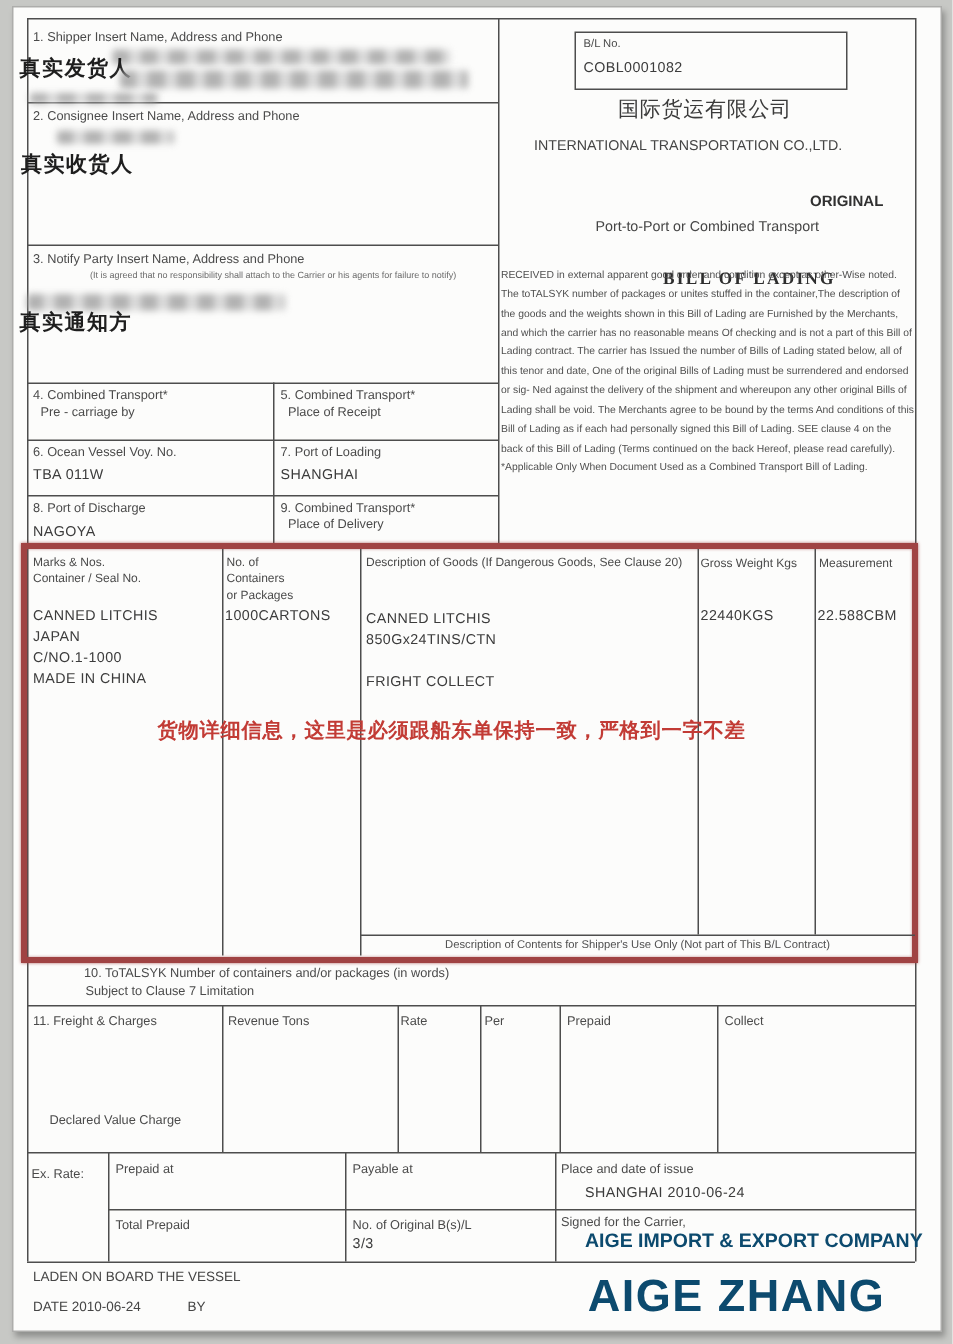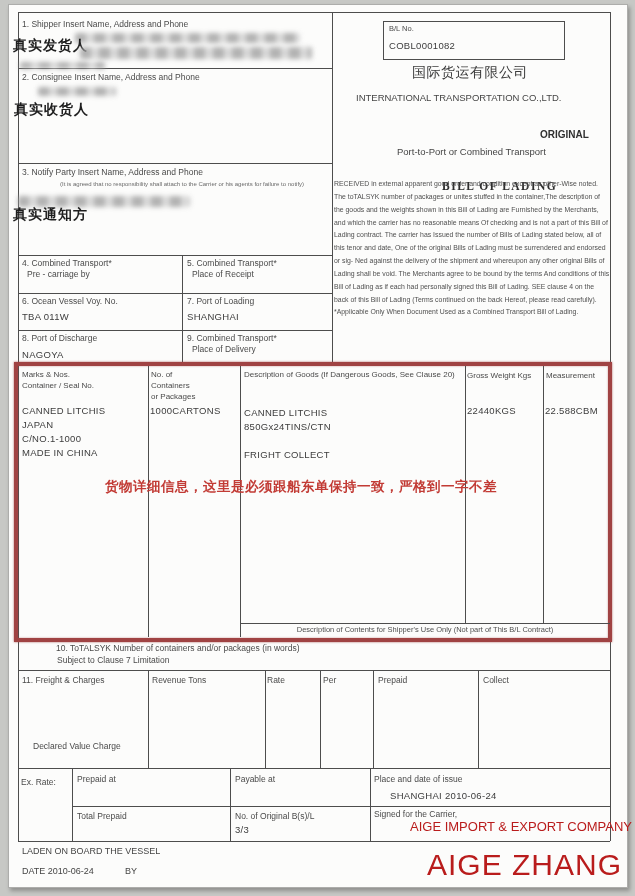--- a/index.html
+++ b/index.html
@@ -24,21 +24,21 @@
   .redact{
     position:absolute;border-radius:2px;opacity:.8;
     background:repeating-linear-gradient(90deg,#9f9f9f 0 11px,#d2d2d2 11px 19px);
     filter:blur(2.6px);
   }
   .redbox{
     position:absolute;left:14px;top:362px;width:598px;height:280px;
     box-sizing:border-box;border:4px solid #a04343;
     box-shadow:0 0 2px rgba(160,67,67,.8), inset 0 0 2px rgba(160,67,67,.6);
   }
-  .navy{color:#b91c1c;font-weight:normal;margin-left:20px;}
+  .navy{color:#0c4a6e;font-weight:bold;}
   .redtxt{color:#c23b35;font-weight:bold;}
   .blbox{position:absolute;left:383px;top:21px;width:180px;height:37px;border:1px solid #4d4d4d;}
 </style>
 </head>
 <body>
 
 <div class="paper"></div>
 
 <div class="hl" style="left:18px;top:12px;width:592px;"></div>
 <div class="vl" style="left:18px;top:12px;height:829px;"></div>
@@ -165,13 +165,13 @@
 <div class="t val" style="left:374px;top:791px;margin-left:16px;">SHANGHAI 2010-06-24</div>
 <div class="t lbl" style="left:77px;top:812px;">Total Prepaid</div>
 <div class="t lbl" style="left:235px;top:812px;">No. of Original B(s)/L</div>
 <div class="t val" style="left:235px;top:825px;">3/3</div>
 <div class="t lbl" style="left:374px;top:810px;">Signed for the Carrier,</div>
 <div class="t navy" style="left:390px;top:820px;width:220px;text-align:right;font-size:13px;">AIGE IMPORT &amp; EXPORT COMPANY</div>
 
 <div class="t" style="left:22px;top:846px;font-size:9px;color:#454545;">LADEN ON BOARD THE VESSEL</div>
 <div class="t" style="left:22px;top:866px;font-size:9px;color:#454545;">DATE 2010-06-24</div>
 <div class="t" style="left:125px;top:866px;font-size:9px;color:#454545;">BY</div>
-<div class="t navy" style="left:380px;top:848px;width:222px;text-align:right;font-size:30px;letter-spacing:1px;">AIGE ZHANG</div>
+<div class="t navy" style="left:380px;top:848px;width:222px;text-align:center;font-size:30px;letter-spacing:1px;">AIGE ZHANG</div>
 
 </body></html>

